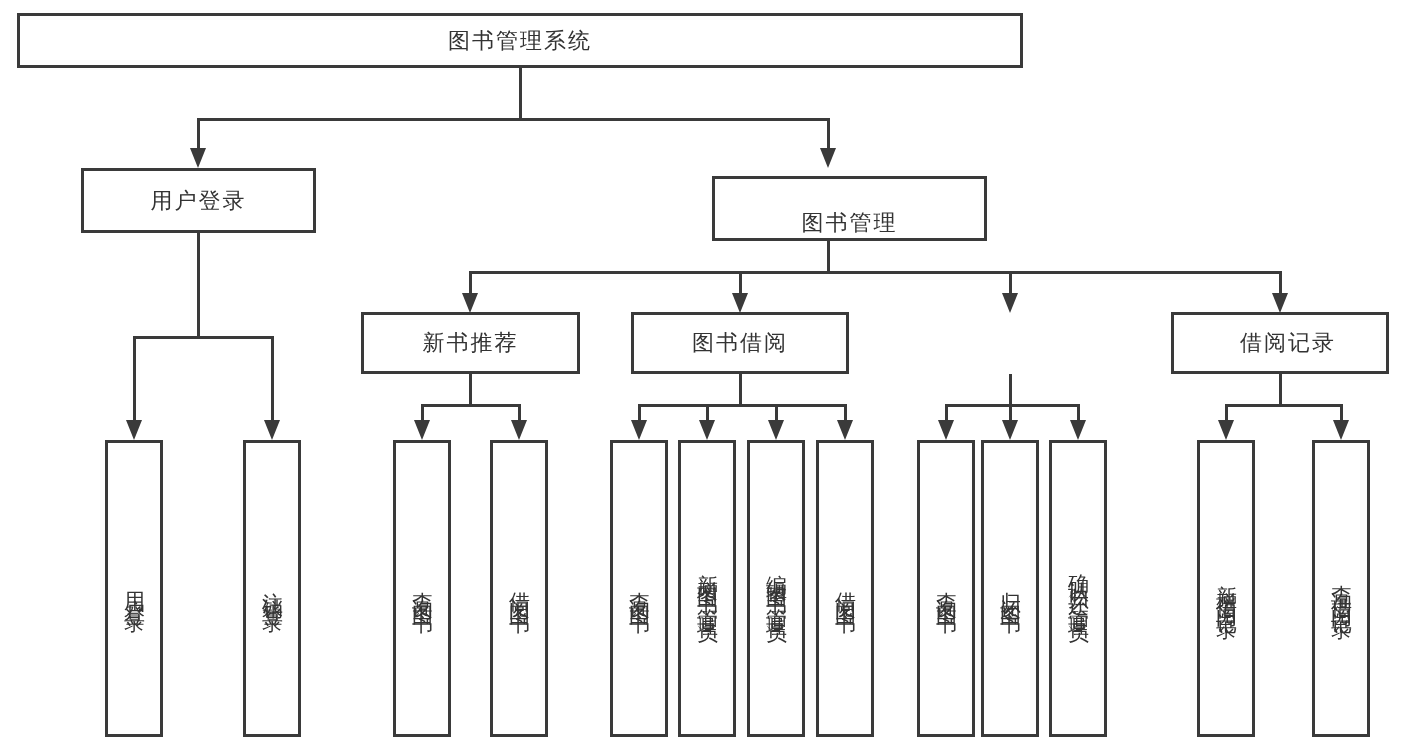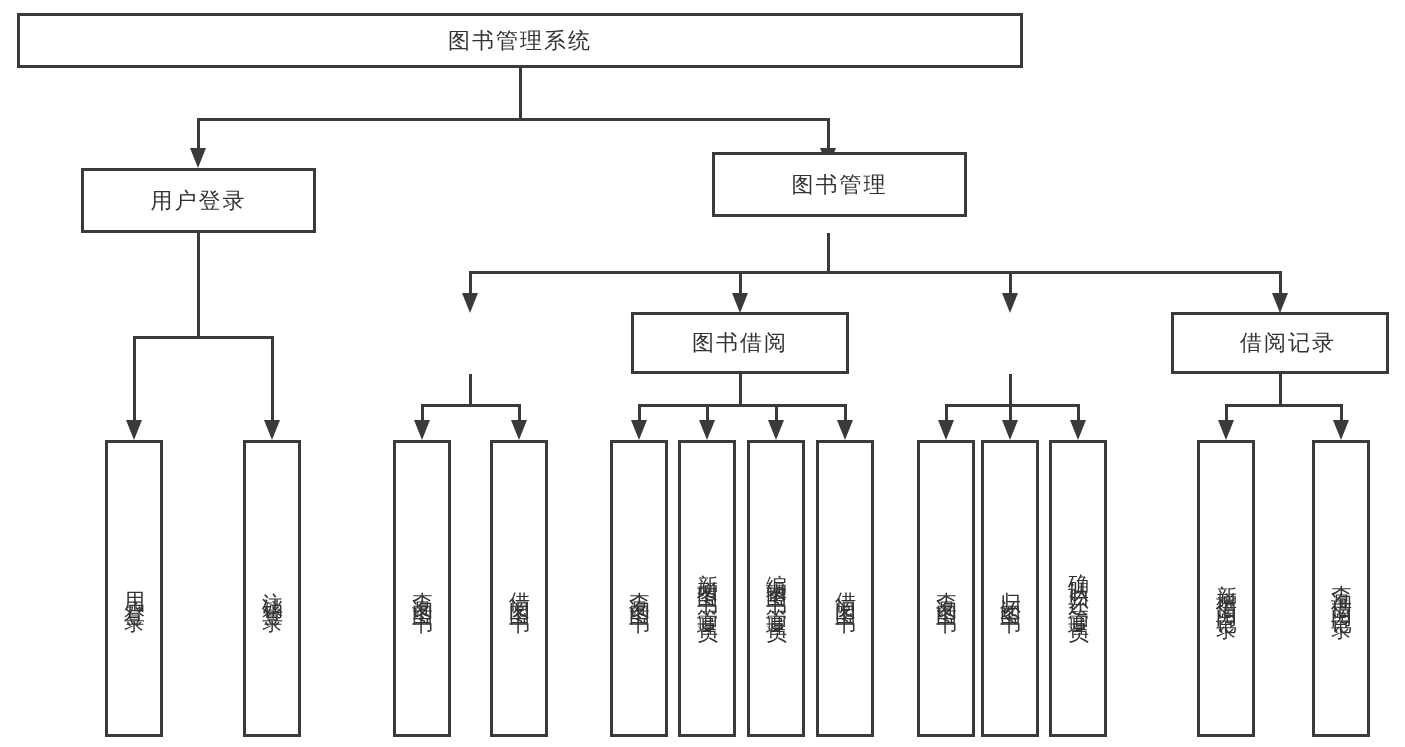--- a/index.html
+++ b/index.html
@@ -139,24 +139,27 @@
       </div>
   </div>
 
   <div class="box hbox" style="left:17px;top:13px;width:1006px;height:55px;">
     <span class="lbl">图书管理系统</span>
   </div>
 
   <div class="box hbox" style="left:81px;top:168px;width:235px;height:65px;">
     <span class="lbl">用户登录</span>
   </div>
-  <div class="box hbox" style="left:712px;top:152px;width:255px;height:65px;">
+  <div class="box hbox" style="left:712px;top:176px;width:275px;height:65px;align-items:flex-end;">
     <span class="lbl">图书管理</span>
   </div>
 
+  <div class="box hbox" style="left:361px;top:312px;width:219px;height:62px;">
+    <span class="lbl">新书推荐</span>
+  </div>
   <div class="box hbox" style="left:631px;top:312px;width:218px;height:62px;text-align:center;">
     <span class="lbl">图书借阅</span>
   </div>
   <div class="box hbox" style="left:1171px;top:312px;width:218px;height:62px;padding-left:16px;">
     <span class="lbl">借阅记录</span>
   </div>
 
   <div class="box vbox" style="left:105px;top:440px;height:297px;">
     <span class="lbl">用户登录</span>
   </div>

